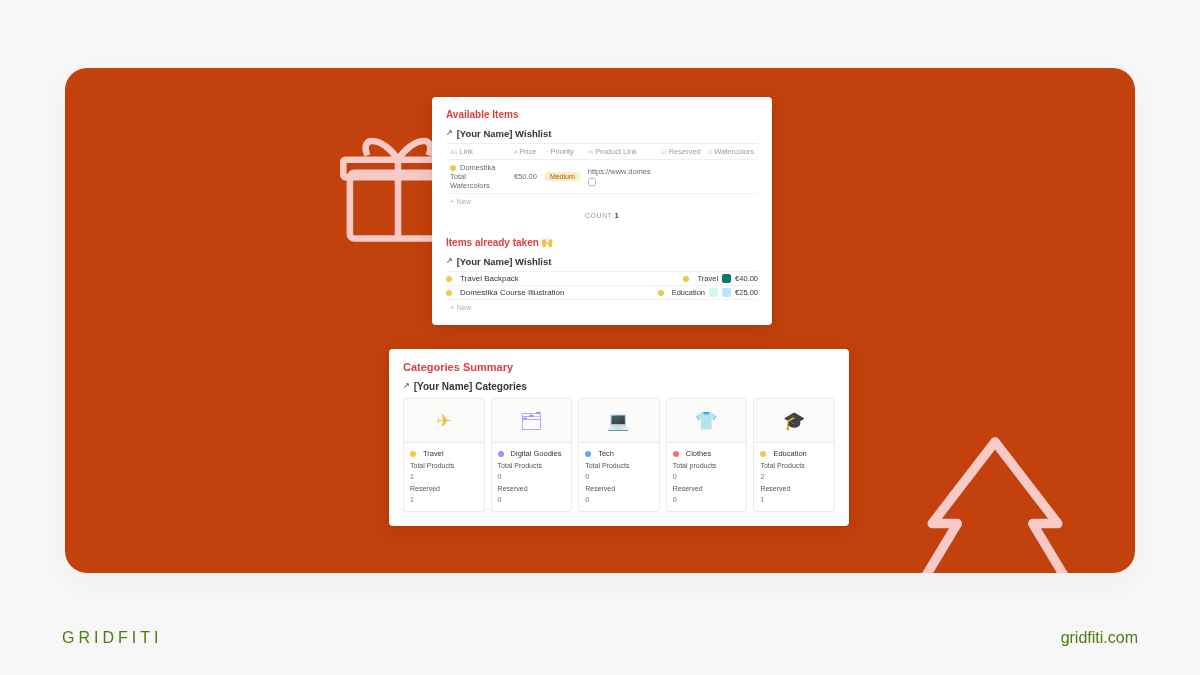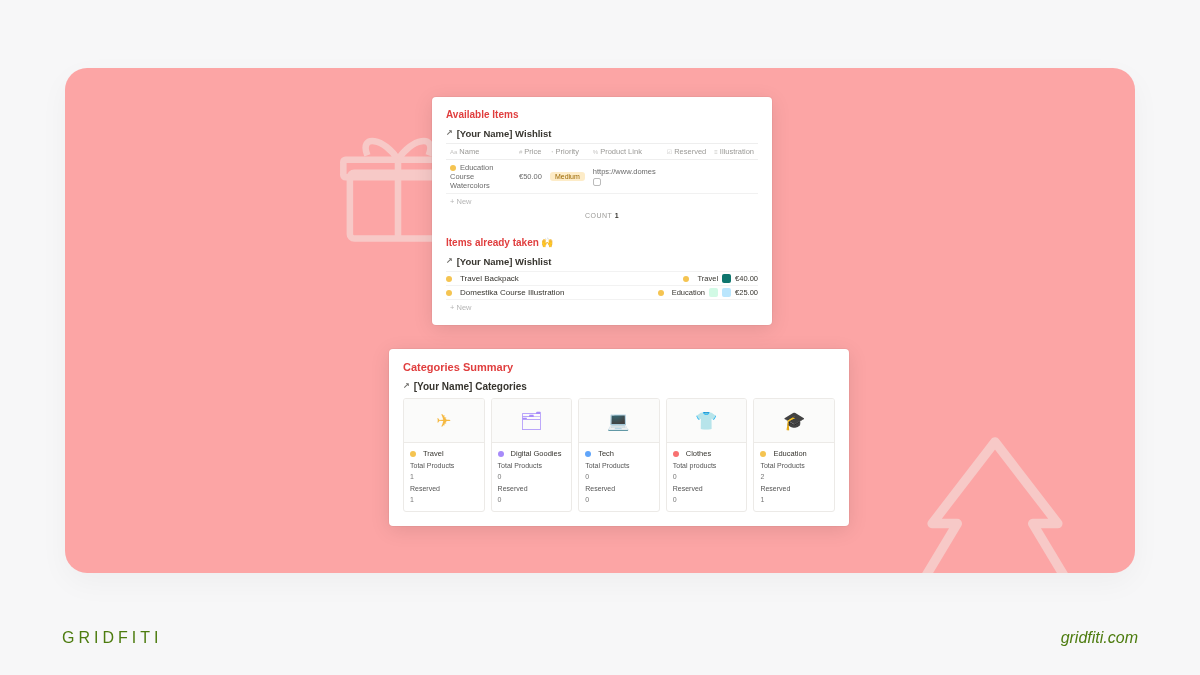--- a/index.html
+++ b/index.html
@@ -11,21 +11,21 @@
     overflow: hidden;
     position: relative;
     color: #37352f;
   }
   .frame {
     position: absolute;
     top: 68px;
     left: 65px;
     width: 1070px;
     height: 505px;
-    background: #fca5a5;
+    background: #c2410c;
     border-radius: 22px;
     box-shadow: 0 10px 30px rgba(0,0,0,0.04);
     overflow: hidden;
   }
   .gift-icon {
     position: absolute;
     top: 48px;
     left: 263px;
   }
   .tree-icon {
@@ -38,21 +38,21 @@
     bottom: 28px;
     left: 62px;
     right: 62px;
     display: flex;
     justify-content: space-between;
     align-items: center;
     color: #4d7c0f;
     font-size: 16px;
   }
   .footer .brand { letter-spacing: 4px; font-weight: 500; }
-  .footer .site { letter-spacing: 0; font-weight: 400; font-style: italic; }
+  .footer .site { letter-spacing: 0; font-weight: 400; }
 
   
   .panel {
     position: absolute;
     background: #fff;
     border-radius: 4px;
     box-shadow: 0 4px 20px rgba(0,0,0,0.10), 0 0 0 1px rgba(0,0,0,0.03);
     font-size: 9px;
   }
   .panel-a { top: 29px; left: 367px; width: 340px; padding: 8px 14px 10px; }
@@ -160,31 +160,31 @@
   <div class="panel panel-a">
     <div class="sec-title">Available Items</div>
     <div class="sub-title">
       <span class="arrow">↗</span>
       <span>[Your Name] Wishlist</span>
     </div>
 
     <table class="tbl">
       <thead>
         <tr>
-          <th><span class="icon">Aa</span><span>Name</span></th>
+          <th><span class="icon">Aa</span><span>Link</span></th>
           <th><span class="icon">#</span><span>Price</span></th>
           <th><span class="icon">◔</span><span>Priority</span></th>
           <th><span class="icon">%</span><span>Product Link</span></th>
           <th><span class="icon">☑</span><span>Reserved</span></th>
-          <th><span class="icon">≡</span><span>Illustration</span></th>
+          <th><span class="icon">≡</span><span>Watercolors</span></th>
         </tr>
       </thead>
       <tbody>
         <tr>
-          <td><span class="dot yellow"></span><span>Education Course Watercolors</span></td>
+          <td><span class="dot yellow"></span><span>Domestika Total Watercolors</span></td>
           <td>€50.00</td>
           <td><span class="tag-medium">Medium</span></td>
           <td><span>https://www.domes</span> <span class="cb"></span></td>
           <td></td>
           <td></td>
         </tr>
       </tbody>
     </table>
     <div class="new-row">+  New</div>
     <div class="count-row">

